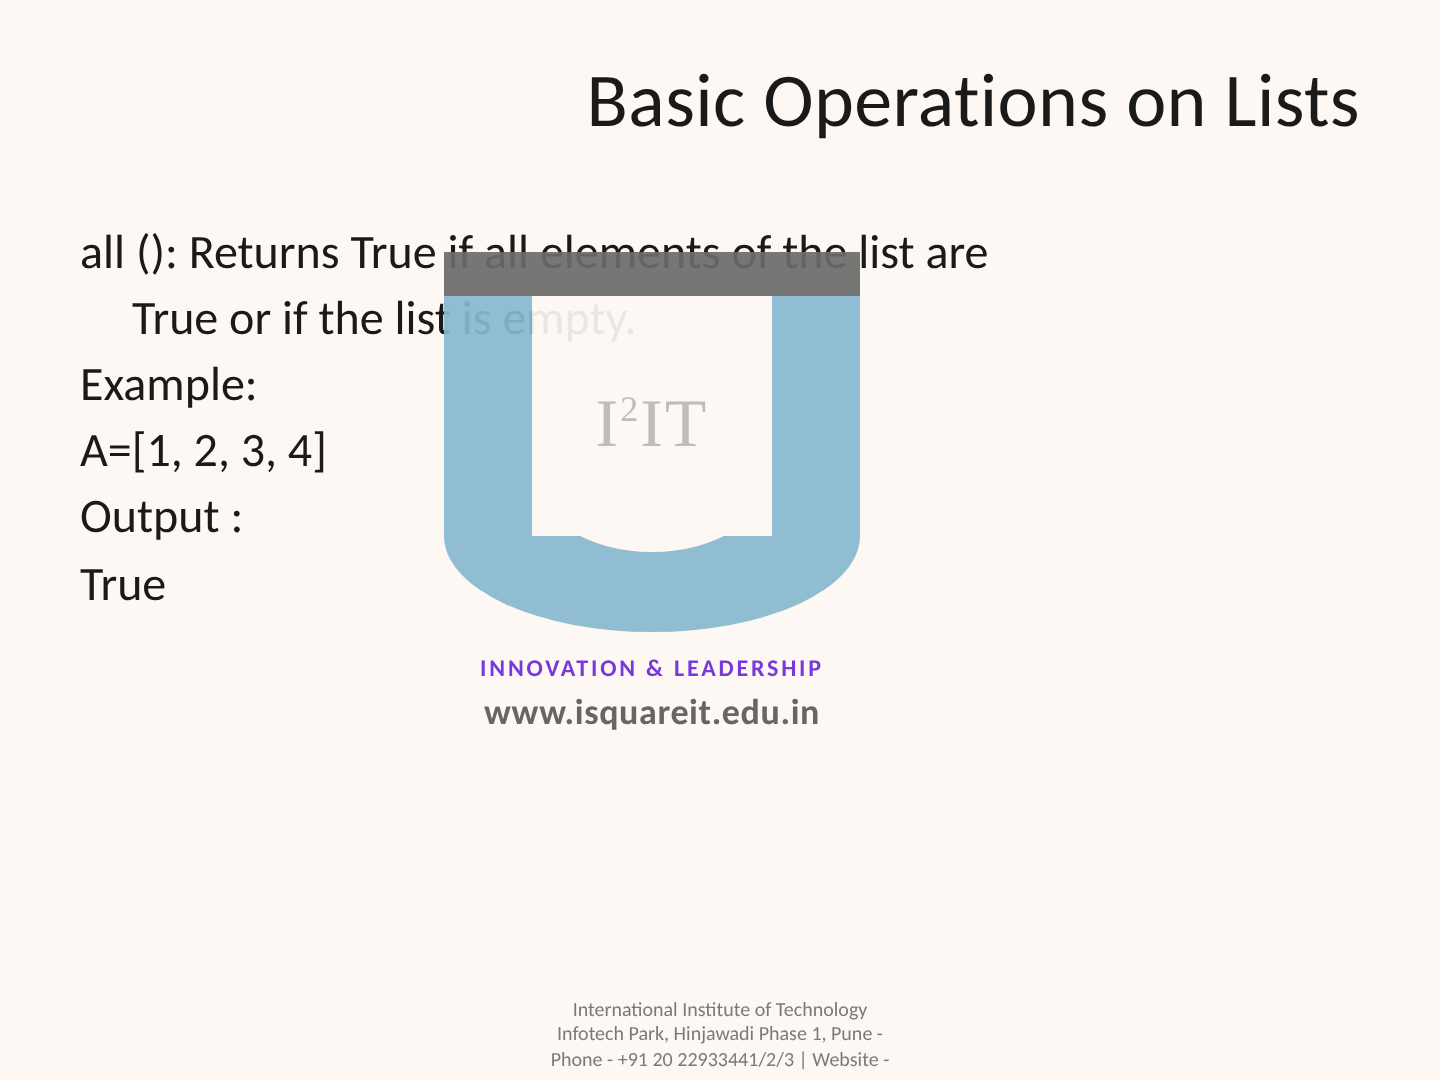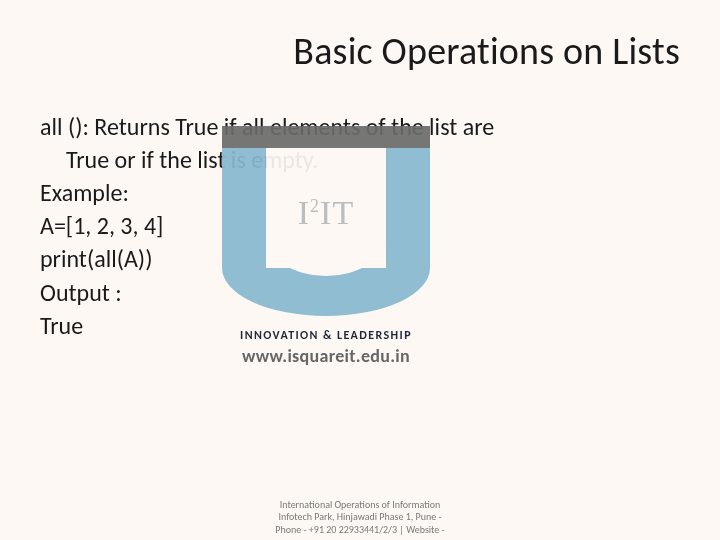--- a/index.html
+++ b/index.html
@@ -93,21 +93,21 @@
     letter-spacing: 1px;
   }
   .i2it sup { font-size: 18px; vertical-align: super; }
   .tagblock {
     margin-top: 12px;
     text-align: center;
   }
   .tag1 {
     font-size: 12px;
     letter-spacing: 1.4px;
-    color: #0f172a;
+    color: #6d28d9;
     font-weight: 600;
   }
   .tag2 {
     font-size: 18px;
     color: #5a5a5a;
     font-weight: 600;
     margin-top: 3px;
     letter-spacing: 0.3px;
   }
 
@@ -145,24 +145,23 @@
     </div>
   </div>
 
   <h1 class="title">Basic Operations on Lists</h1>
 
   <div class="content">
     <p>all (): Returns True if all elements of the list are</p>
     <p class="indent">True or if the list is empty.</p>
     <p>Example:</p>
     <p>A=[1, 2, 3, 4]</p>
-    <p>print(all(A))</p>
     <p>Output :</p>
     <p>True</p>
   </div>
 
   <div class="footer">
-    <div>International Operations of Information</div>
+    <div>International Institute of Technology</div>
     <div>Infotech Park, Hinjawadi Phase 1, Pune -</div>
     <div>Phone - +91 20 22933441/2/3 | Website -</div>
   </div>
 
 </div>
 
 </body></html>

